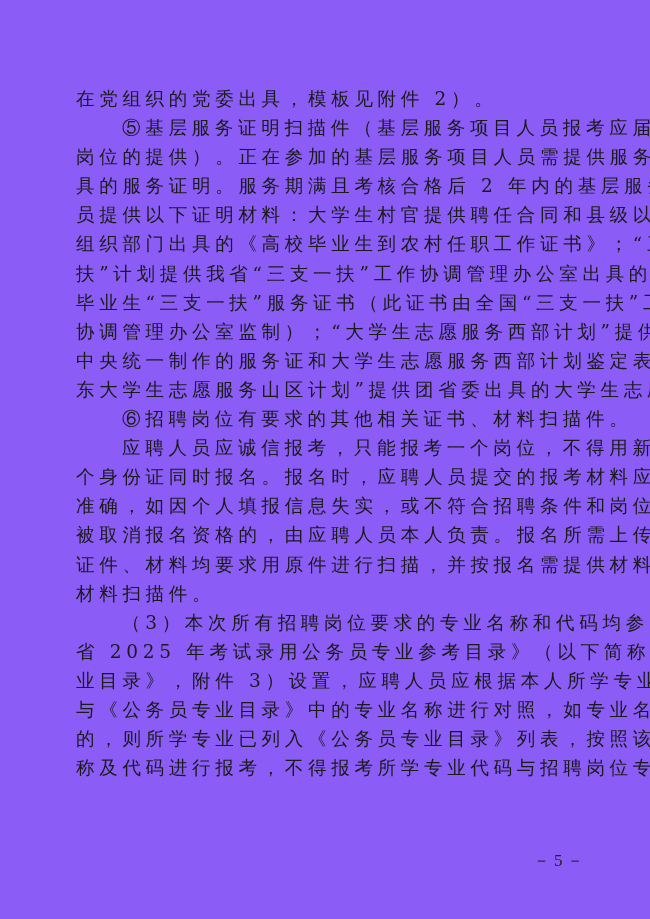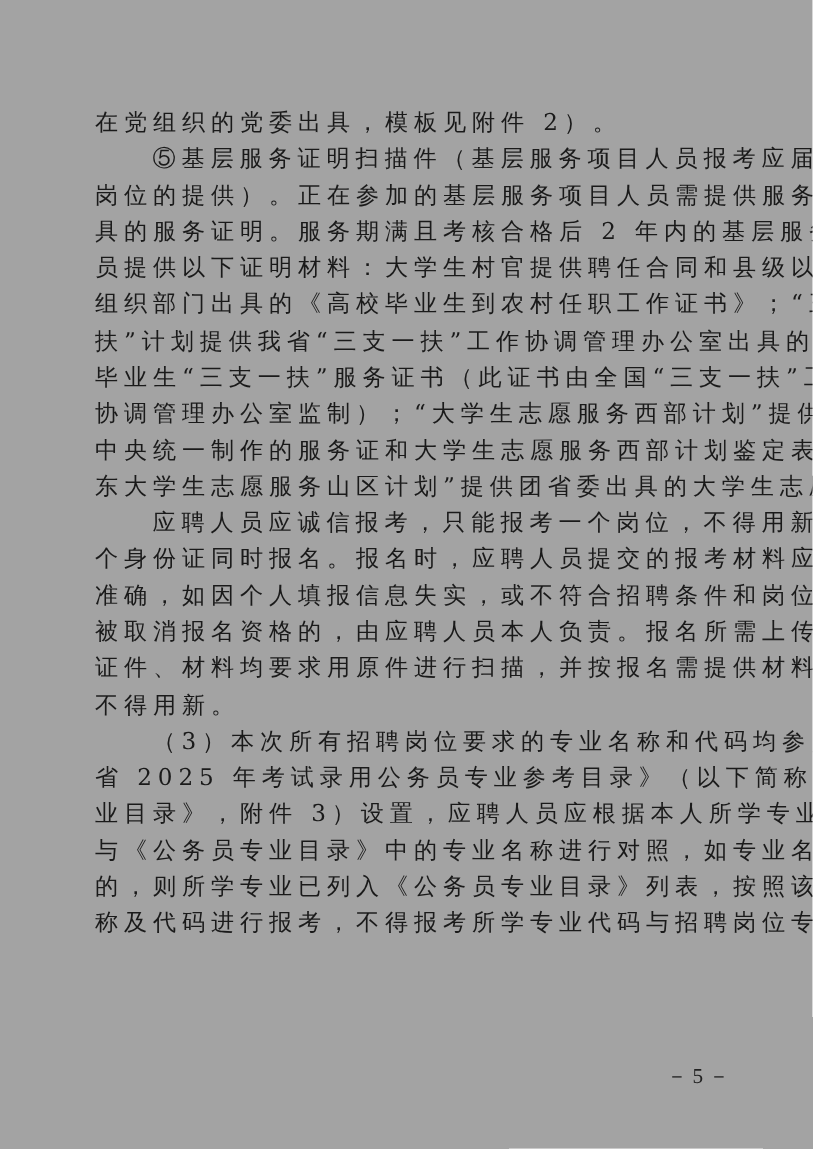--- a/index.html
+++ b/index.html
@@ -1,17 +1,17 @@
 <!DOCTYPE html>
 <html><head>
   <meta charset="utf-8">
   <style>
     html, body { margin: 0; padding: 0; background: #ffffff; }
     body { width: 650px; height: 919px; position: relative; overflow: hidden; font-family: "DejaVu Serif", "Liberation Serif", serif; color: #1a1a1a; }
-    .page { position: absolute; left: 0; top: 0; width: 650px; height: 919px; background: #a3a3a3; }
+    .page { position: absolute; left: 0; top: 0; width: 650px; height: 919px; background: #8b5cf6; }
     .body-text { position: absolute; left: 76px; top: 84px; width: 500px; }
     .line { height: 29.1px; line-height: 29.1px; font-size: 18.5px; white-space: nowrap; letter-spacing: 4.7px; }
     .indent { padding-left: 46px; }
     .page-number { position: absolute; left: 533px; top: 849px; font-size: 17px; color: #222; letter-spacing: 4px; font-family: "Liberation Serif", serif; }
   </style>
 </head>
 <body>
 
 <div class="page">
   <div class="body-text">
@@ -19,26 +19,27 @@
     <div class="line indent">⑤基层服务证明扫描件（基层服务项目人员报考应届毕业生</div>
     <div class="line">岗位的提供）。正在参加的基层服务项目人员需提供服务单位出</div>
     <div class="line">具的服务证明。服务期满且考核合格后 2 年内的基层服务项目人</div>
     <div class="line">员提供以下证明材料：大学生村官提供聘任合同和县级以上党委</div>
     <div class="line">组织部门出具的《高校毕业生到农村任职工作证书》；“三支一</div>
     <div class="line">扶”计划提供我省“三支一扶”工作协调管理办公室出具的高校</div>
     <div class="line">毕业生“三支一扶”服务证书（此证书由全国“三支一扶”工作</div>
     <div class="line">协调管理办公室监制）；“大学生志愿服务西部计划”提供由团</div>
     <div class="line">中央统一制作的服务证和大学生志愿服务西部计划鉴定表；“广</div>
     <div class="line">东大学生志愿服务山区计划”提供团省委出具的大学生志愿服务</div>
+    <div class="line indent">⑥招聘岗位有要求的其他相关证书、材料扫描件。</div>
     <div class="line indent">应聘人员应诚信报考，只能报考一个岗位，不得用新、旧两</div>
     <div class="line">个身份证同时报名。报名时，应聘人员提交的报考材料应当真实、</div>
     <div class="line">准确，如因个人填报信息失实，或不符合招聘条件和岗位要求而</div>
     <div class="line">被取消报名资格的，由应聘人员本人负责。报名所需上传的所有</div>
     <div class="line">证件、材料均要求用原件进行扫描，并按报名需提供材料顺序整</div>
-    <div class="line">不得用新。</div>
+    <div class="line">材料扫描件。</div>
     <div class="line indent">（3）本次所有招聘岗位要求的专业名称和代码均参照《广东</div>
     <div class="line">省 2025 年考试录用公务员专业参考目录》（以下简称《公务员专</div>
     <div class="line">业目录》，附件 3）设置，应聘人员应根据本人所学专业名称，</div>
     <div class="line">与《公务员专业目录》中的专业名称进行对照，如专业名称一致</div>
     <div class="line">的，则所学专业已列入《公务员专业目录》列表，按照该专业名</div>
     <div class="line">称及代码进行报考，不得报考所学专业代码与招聘岗位专业代码</div>
   </div>
   <div class="page-number">－5－</div>
 </div>
 

